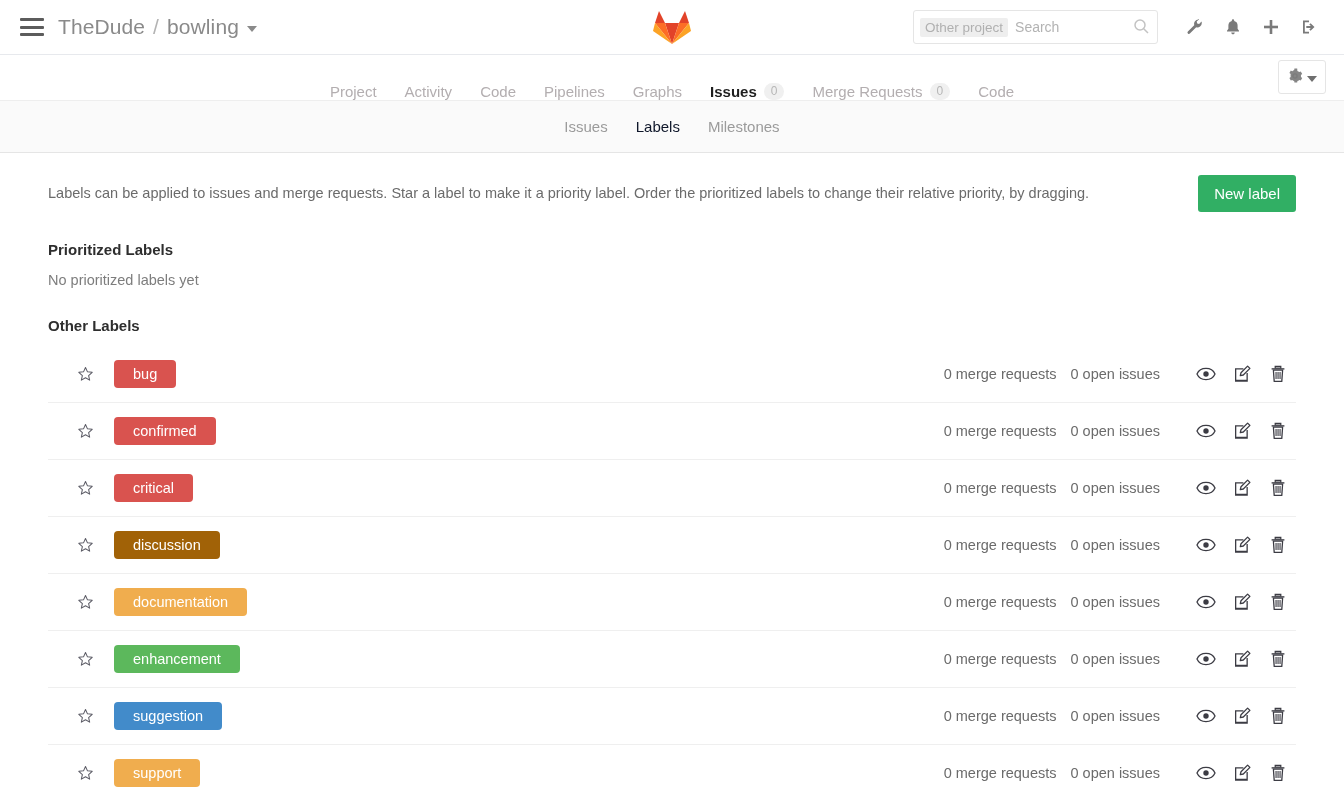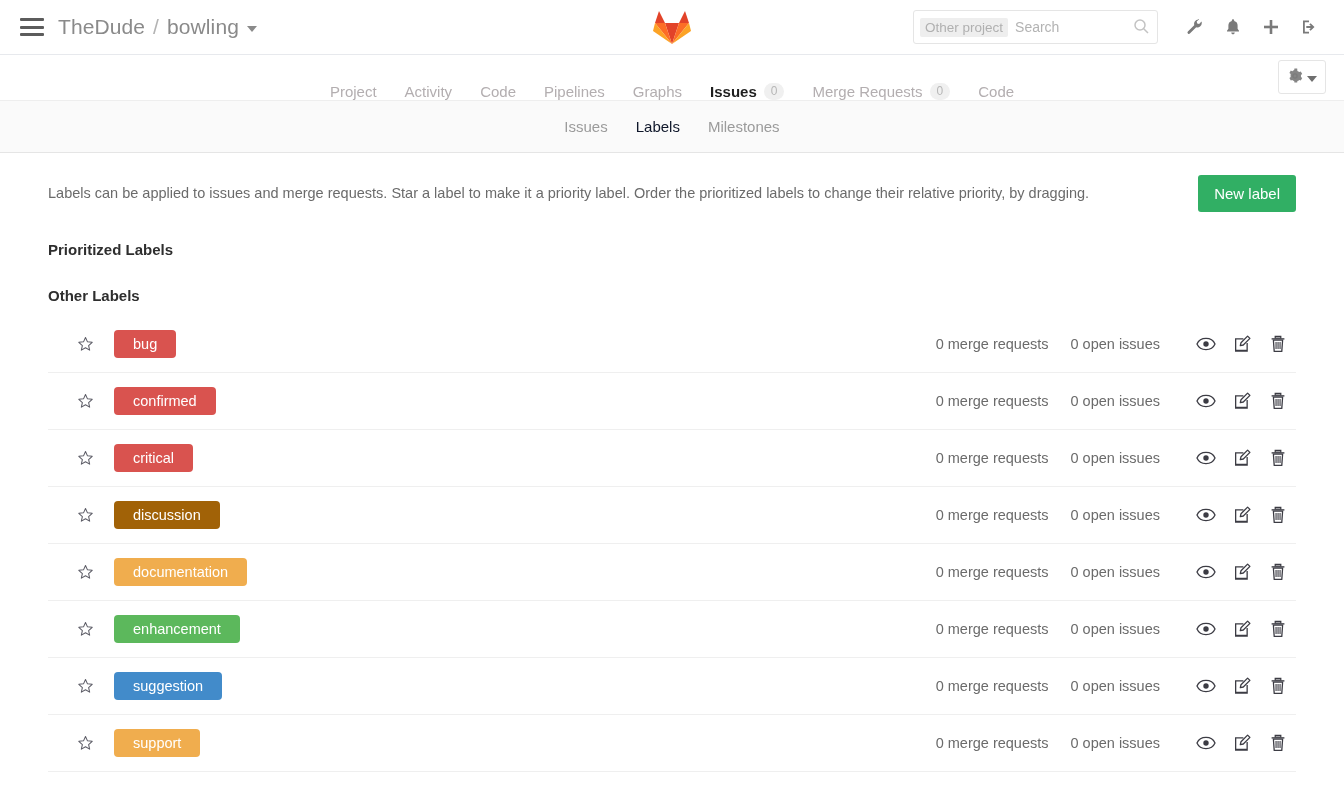--- a/index.html
+++ b/index.html
@@ -241,21 +241,21 @@
     align-items: center;
     gap: 0;
   }
   .row-link {
     font-size: 14.5px;
     color: #6b6b6b;
     text-decoration: none;
     white-space: nowrap;
     cursor: pointer;
   }
-  .row-link + .row-link { margin-left: 22px; }
+  .row-link + .row-link { margin-left: 14px; }
   .row-action {
     width: 36px; height: 30px;
     display: flex; align-items: center; justify-content: center;
     color: #4b4b52;
     cursor: pointer;
   }
   .row-action:first-of-type { margin-left: 28px; }
 </style>
 </head>
 <body>
@@ -371,20 +371,21 @@
 </div>
 
 <div class="content">
 
   <div class="intro-row">
     <div class="intro-text">Labels can be applied to issues and merge requests. Star a label to make it a priority label. Order the prioritized labels to change their relative priority, by dragging.</div>
     <button class="btn-new-label">New label</button>
   </div>
 
   <div class="section-title">Prioritized Labels</div>
+  <div class="empty-text">No prioritized labels yet</div>
 
   <div class="section-title">Other Labels</div>
 
   <div class="labels-list" id="labels-list">
   <div class="label-row">
     <div class="star-btn">
       <svg width="17" height="17" viewBox="0 0 18 18">
         <path d="M9 1.6l2.1 4.6 5 .5-3.8 3.4 1.1 4.9L9 12.5l-4.4 2.5 1.1-4.9L1.9 6.7l5-.5z" fill="none" stroke="#5c5c66" stroke-width="1.1" stroke-linejoin="round"></path>
       </svg>
     </div>

